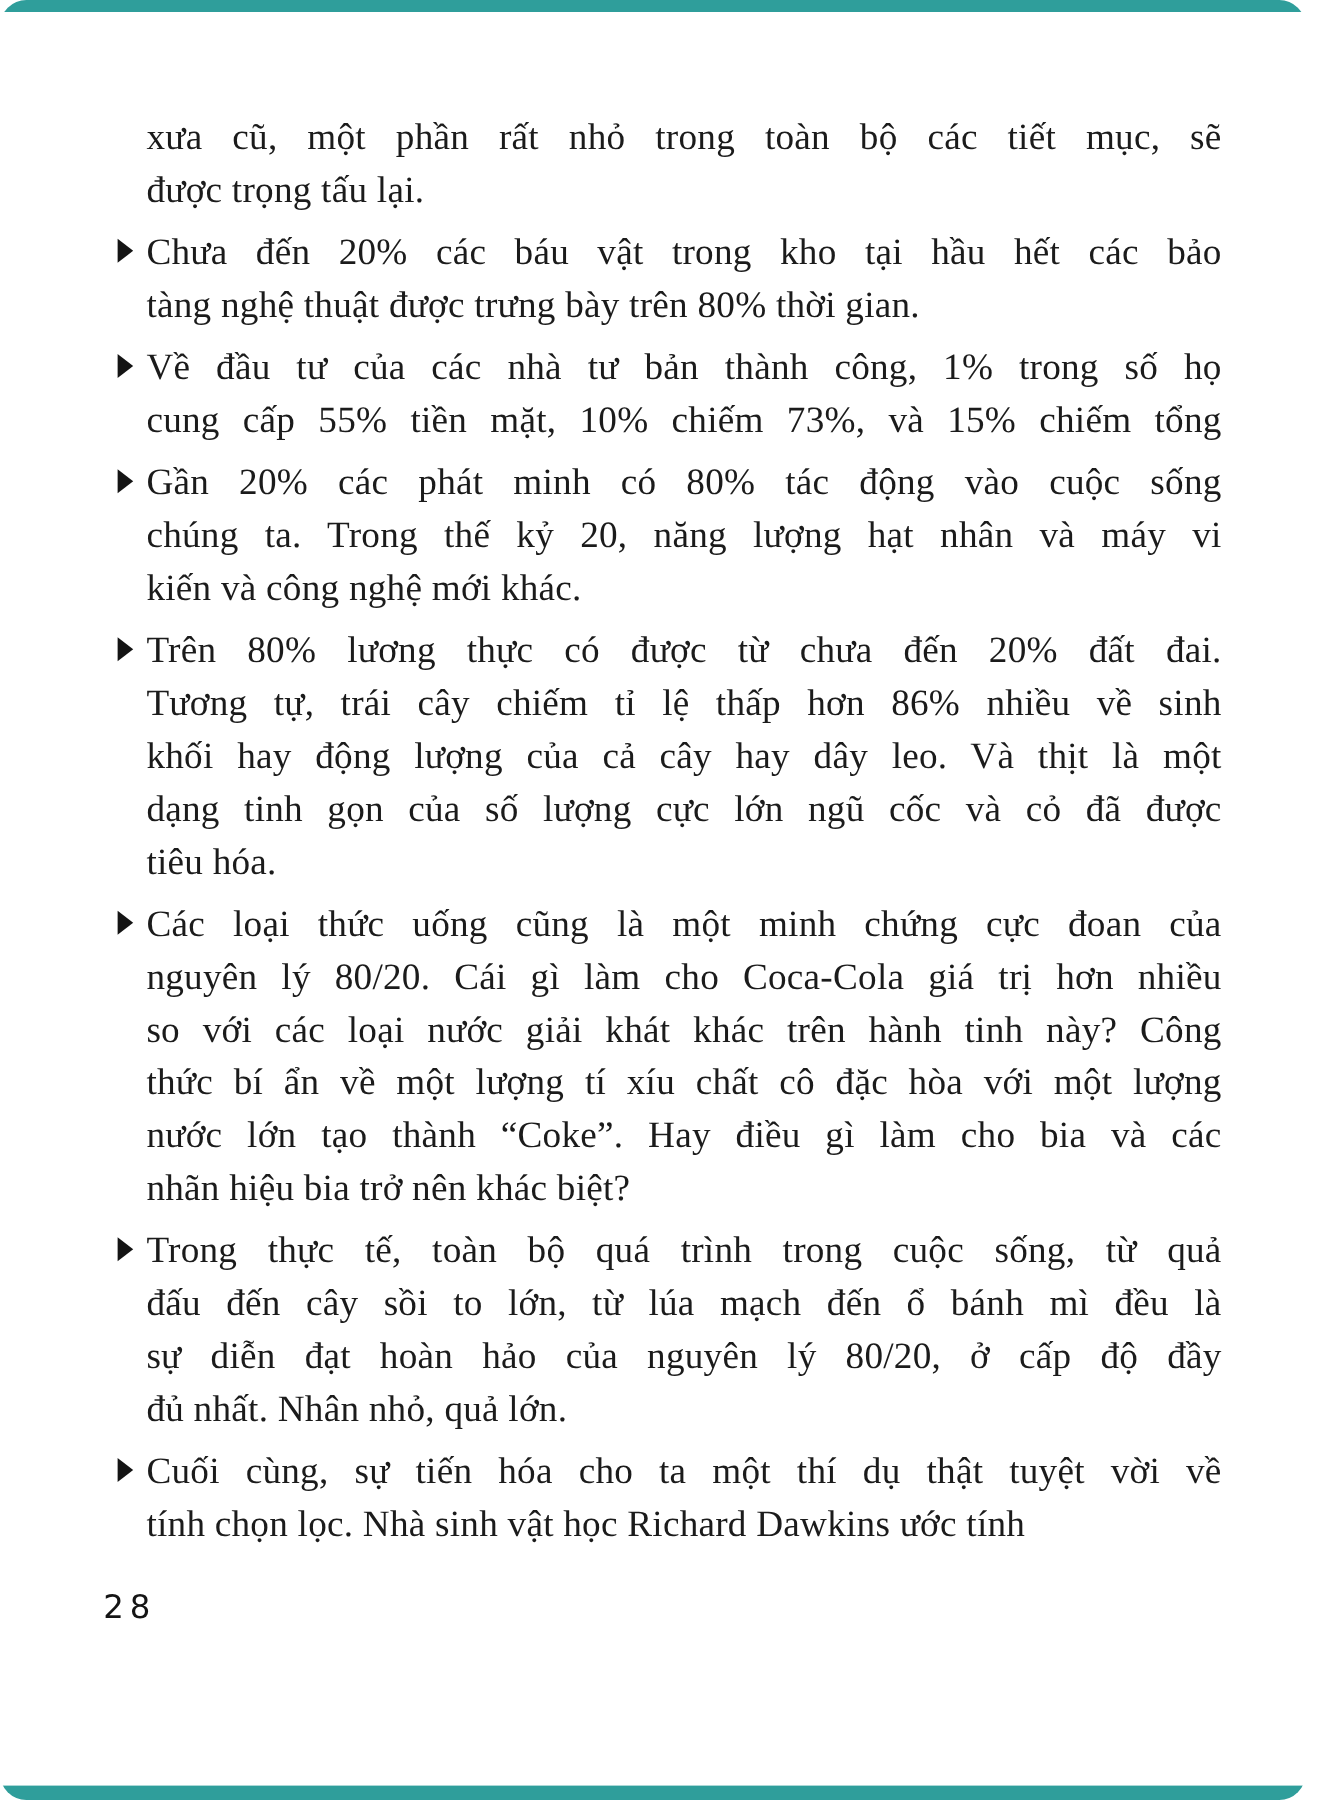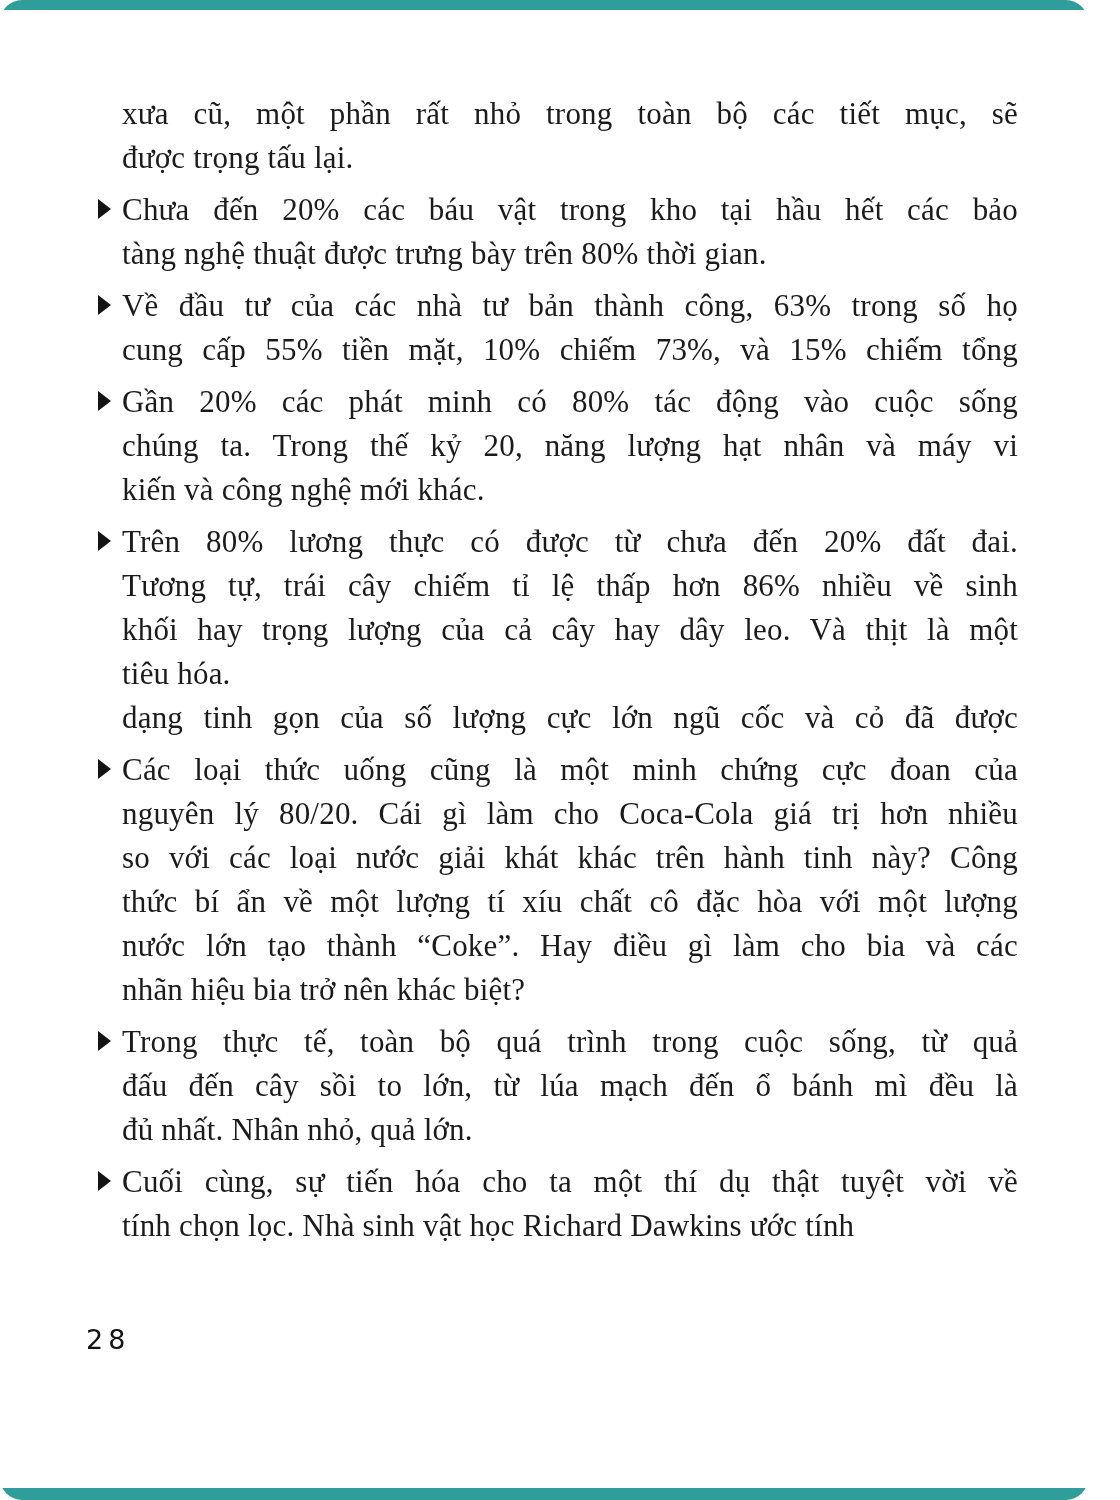--- a/index.html
+++ b/index.html
@@ -79,50 +79,51 @@
         <div class="line just">xưa cũ, một phần rất nhỏ trong toàn bộ các tiết mục, sẽ</div>
         <div class="line last">được trọng tấu lại.</div>
       </div>
       <div class="para">
         <span class="bullet"></span>
         <div class="line just">Chưa đến 20% các báu vật trong kho tại hầu hết các bảo</div>
         <div class="line last">tàng nghệ thuật được trưng bày trên 80% thời gian.</div>
       </div>
       <div class="para">
         <span class="bullet"></span>
-        <div class="line just">Về đầu tư của các nhà tư bản thành công, 63% trong số họ</div>
+        <div class="line just">Về đầu tư của các nhà tư bản thành công, 1% trong số họ</div>
         <div class="line just">cung cấp 55% tiền mặt, 10% chiếm 73%, và 15% chiếm tổng</div>
       </div>
       <div class="para">
         <span class="bullet"></span>
         <div class="line just">Gần 20% các phát minh có 80% tác động vào cuộc sống</div>
         <div class="line just">chúng ta. Trong thế kỷ 20, năng lượng hạt nhân và máy vi</div>
         <div class="line last">kiến và công nghệ mới khác.</div>
       </div>
       <div class="para">
         <span class="bullet"></span>
         <div class="line just">Trên 80% lương thực có được từ chưa đến 20% đất đai.</div>
         <div class="line just">Tương tự, trái cây chiếm tỉ lệ thấp hơn 86% nhiều về sinh</div>
-        <div class="line just">khối hay trọng lượng của cả cây hay dây leo. Và thịt là một</div>
+        <div class="line just">khối hay động lượng của cả cây hay dây leo. Và thịt là một</div>
+        <div class="line just">dạng tinh gọn của số lượng cực lớn ngũ cốc và cỏ đã được</div>
         <div class="line last">tiêu hóa.</div>
-        <div class="line just">dạng tinh gọn của số lượng cực lớn ngũ cốc và cỏ đã được</div>
       </div>
       <div class="para">
         <span class="bullet"></span>
         <div class="line just">Các loại thức uống cũng là một minh chứng cực đoan của</div>
         <div class="line just">nguyên lý 80/20. Cái gì làm cho Coca-Cola giá trị hơn nhiều</div>
         <div class="line just">so với các loại nước giải khát khác trên hành tinh này? Công</div>
         <div class="line just">thức bí ẩn về một lượng tí xíu chất cô đặc hòa với một lượng</div>
         <div class="line just">nước lớn tạo thành “Coke”. Hay điều gì làm cho bia và các</div>
         <div class="line last">nhãn hiệu bia trở nên khác biệt?</div>
       </div>
       <div class="para">
         <span class="bullet"></span>
         <div class="line just">Trong thực tế, toàn bộ quá trình trong cuộc sống, từ quả</div>
         <div class="line just">đấu đến cây sồi to lớn, từ lúa mạch đến ổ bánh mì đều là</div>
+        <div class="line just">sự diễn đạt hoàn hảo của nguyên lý 80/20, ở cấp độ đầy</div>
         <div class="line last">đủ nhất. Nhân nhỏ, quả lớn.</div>
       </div>
       <div class="para">
         <span class="bullet"></span>
         <div class="line just">Cuối cùng, sự tiến hóa cho ta một thí dụ thật tuyệt vời về</div>
         <div class="line last">tính chọn lọc. Nhà sinh vật học Richard Dawkins ước tính</div>
       </div>
     </main>
 
   <div class="page-number">28</div>

